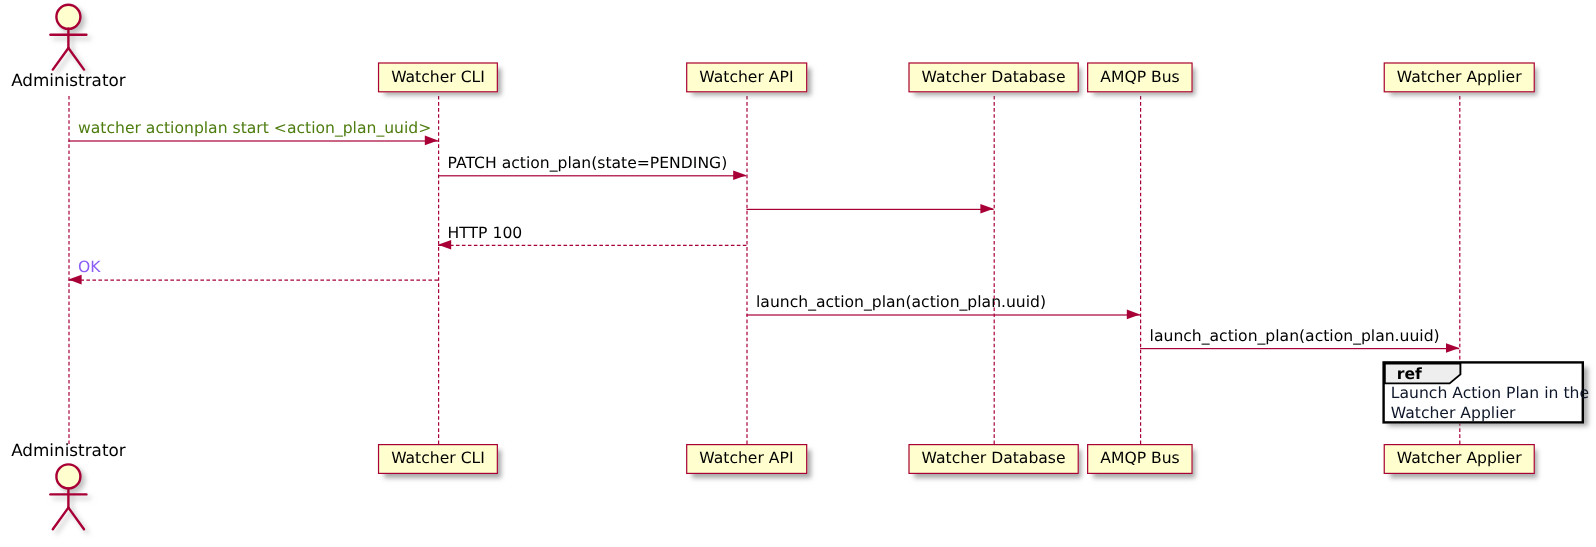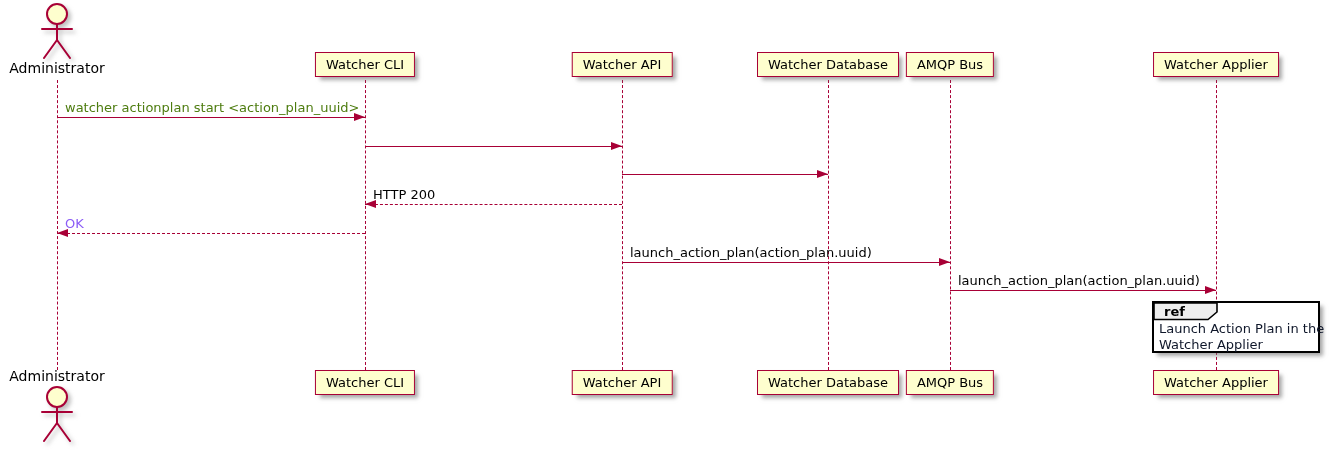--- a/index.html
+++ b/index.html
@@ -92,25 +92,26 @@
     <div class="pbox" style="left: 622px; top: 370px; background: rgb(254, 254, 206); border-color: rgb(168, 0, 54); color: rgb(0, 0, 0);">Watcher API</div>
     <div class="pbox" style="left: 828px; top: 52px; background: rgb(254, 254, 206); border-color: rgb(168, 0, 54); color: rgb(0, 0, 0);">Watcher Database</div>
     <div class="pbox" style="left: 828px; top: 370px; background: rgb(254, 254, 206); border-color: rgb(168, 0, 54); color: rgb(0, 0, 0);">Watcher Database</div>
     <div class="pbox" style="left: 950px; top: 52px; background: rgb(254, 254, 206); border-color: rgb(168, 0, 54); color: rgb(0, 0, 0);">AMQP Bus</div>
     <div class="pbox" style="left: 950px; top: 370px; background: rgb(254, 254, 206); border-color: rgb(168, 0, 54); color: rgb(0, 0, 0);">AMQP Bus</div>
     <div class="pbox" style="left: 1216px; top: 52px; background: rgb(254, 254, 206); border-color: rgb(168, 0, 54); color: rgb(0, 0, 0);">Watcher Applier</div>
     <div class="pbox" style="left: 1216px; top: 370px; background: rgb(254, 254, 206); border-color: rgb(168, 0, 54); color: rgb(0, 0, 0);">Watcher Applier</div>
     <div class="msg-label" style="left: 65px; top: 100px; color: #4d7c0f;">watcher actionplan start &lt;action_plan_uuid&gt;</div>
     <div class="msg-line" style="left: 57px; top: 117px; width: 308px; border-top: 1px solid rgb(168, 0, 54);"></div>
     <div class="arrow-right" style="left: 354px; top: 113px; border-left-color: rgb(168, 0, 54);"></div>
+    <div class="msg-label" style="left: 373px; top: 129px; color: rgb(0, 0, 0);">PATCH action_plan(state=PENDING)</div>
     <div class="msg-line" style="left: 365px; top: 146px; width: 257px; border-top: 1px solid rgb(168, 0, 54);"></div>
     <div class="arrow-right" style="left: 611px; top: 142px; border-left-color: rgb(168, 0, 54);"></div>
     <div class="msg-line" style="left: 622px; top: 174px; width: 206px; border-top: 1px solid rgb(168, 0, 54);"></div>
     <div class="arrow-right" style="left: 817px; top: 170px; border-left-color: rgb(168, 0, 54);"></div>
-    <div class="msg-label" style="left: 373px; top: 187px; color: rgb(0, 0, 0);">HTTP 200</div>
+    <div class="msg-label" style="left: 373px; top: 187px; color: rgb(0, 0, 0);">HTTP 100</div>
     <div class="msg-line" style="left: 365px; top: 204px; width: 257px; border-top: 1px dashed rgb(168, 0, 54);"></div>
     <div class="arrow-left" style="left: 365px; top: 200px; border-right-color: rgb(168, 0, 54);"></div>
     <div class="msg-label" style="left: 65px; top: 216px; color: #8b5cf6;">OK</div>
     <div class="msg-line" style="left: 57px; top: 233px; width: 308px; border-top: 1px dashed rgb(168, 0, 54);"></div>
     <div class="arrow-left" style="left: 57px; top: 229px; border-right-color: rgb(168, 0, 54);"></div>
     <div class="msg-label" style="left: 630px; top: 245px; color: rgb(0, 0, 0);">launch_action_plan(action_plan.uuid)</div>
     <div class="msg-line" style="left: 622px; top: 262px; width: 328px; border-top: 1px solid rgb(168, 0, 54);"></div>
     <div class="arrow-right" style="left: 939px; top: 258px; border-left-color: rgb(168, 0, 54);"></div>
     <div class="msg-label" style="left: 958px; top: 273px; color: rgb(0, 0, 0);">launch_action_plan(action_plan.uuid)</div>
     <div class="msg-line" style="left: 950px; top: 290px; width: 266px; border-top: 1px solid rgb(168, 0, 54);"></div>

